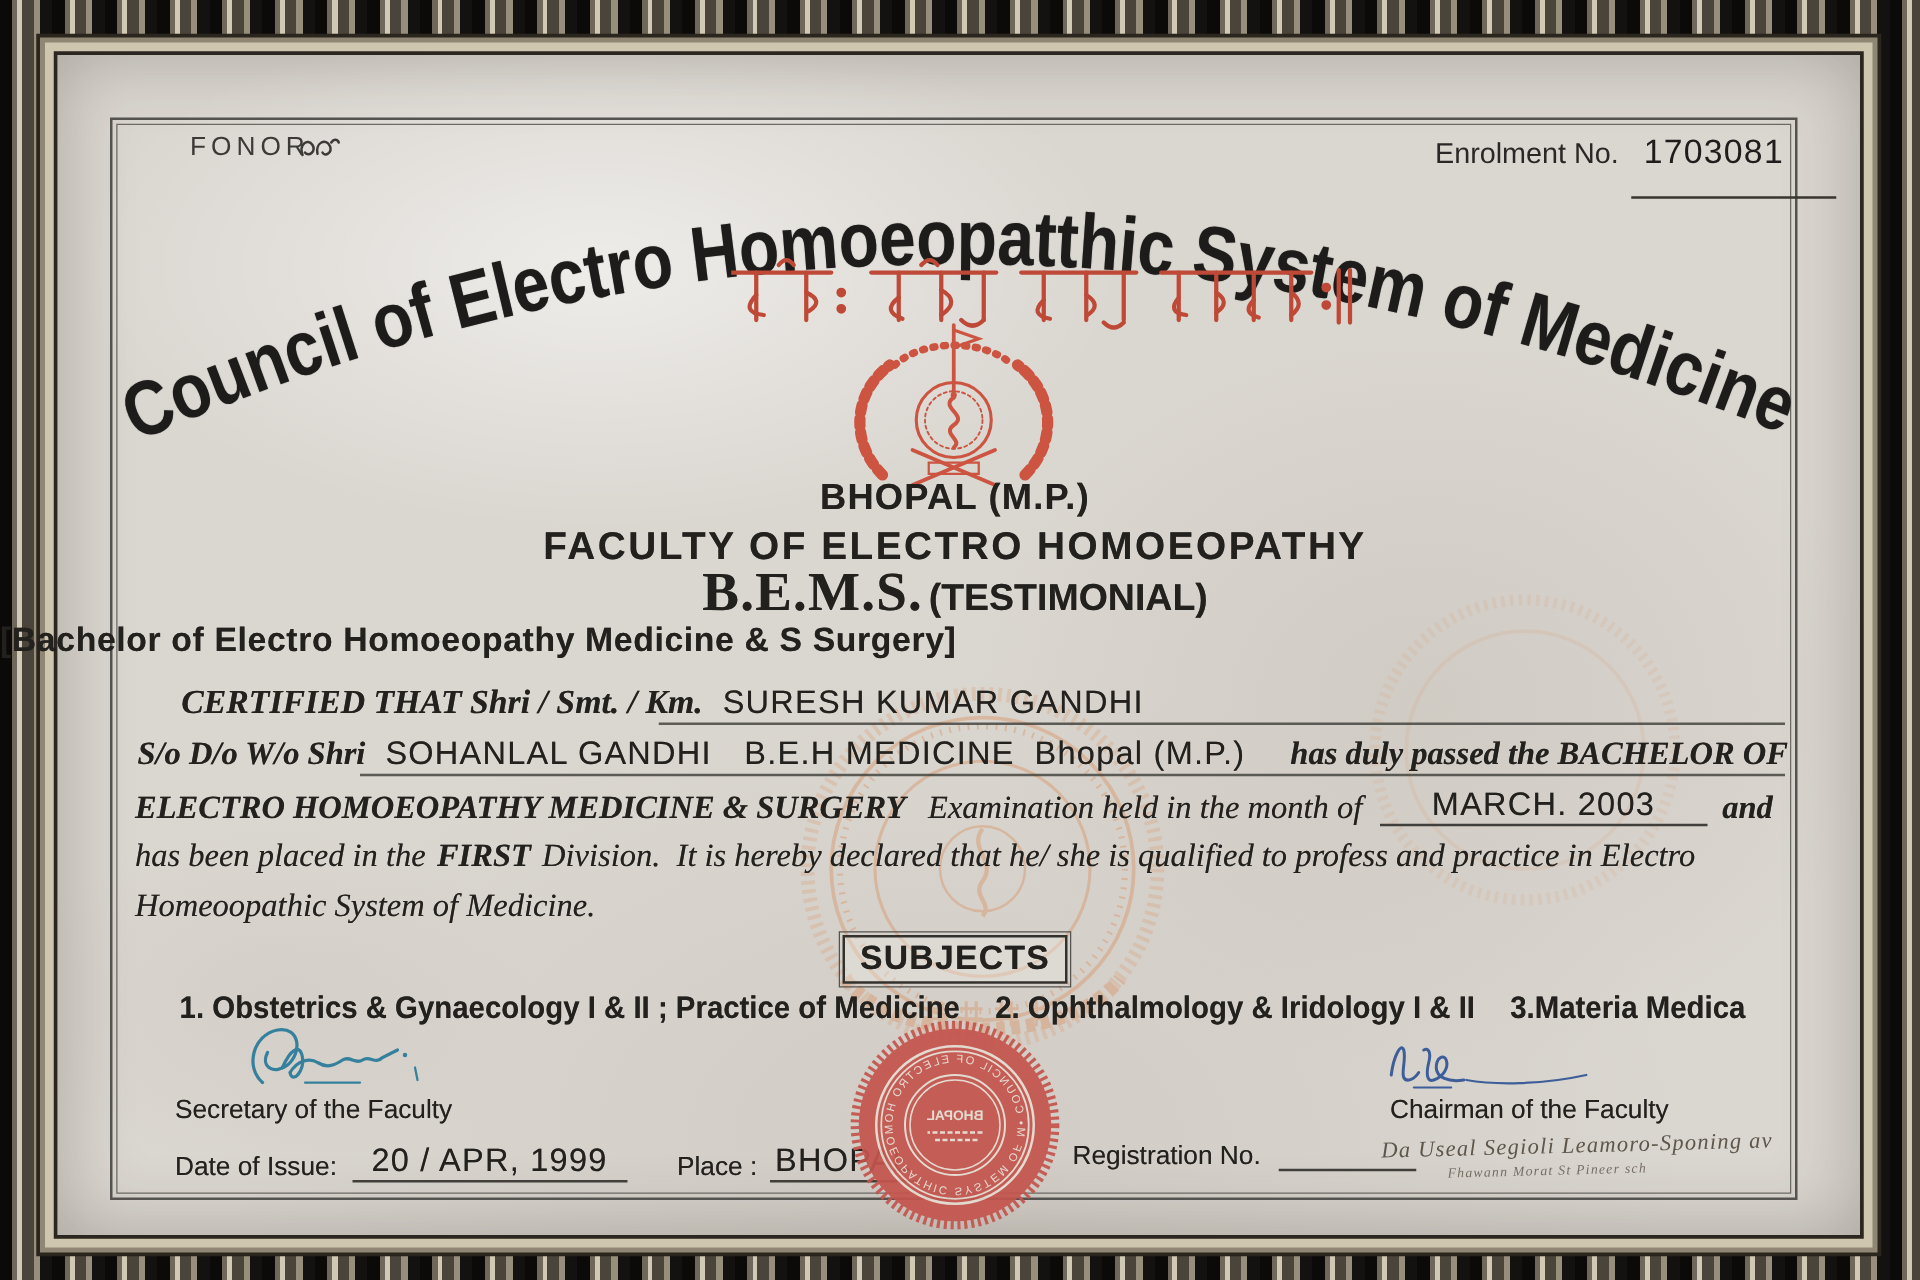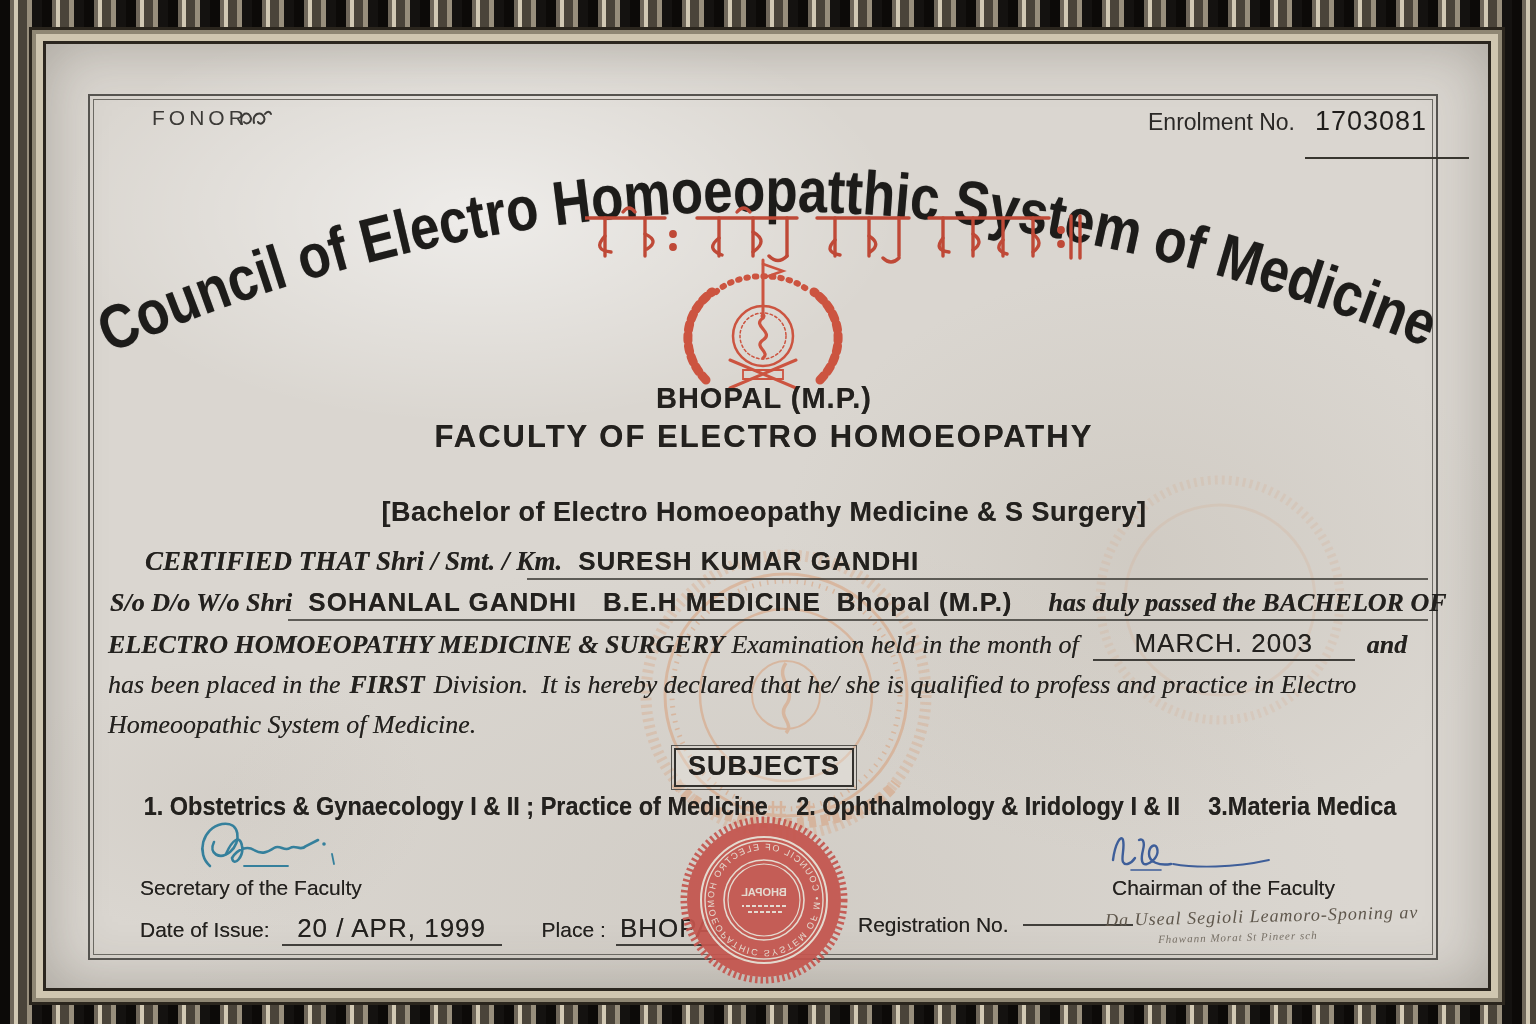--- a/index.html
+++ b/index.html
@@ -39,24 +39,24 @@
   .rule{position:absolute;height:2px;background:#413f3b;opacity:.82;z-index:3;}
   .brand{font-size:21px;letter-spacing:4px;color:#3c3a37;font-weight:400;}
   .enrol{display:flex;align-items:baseline;gap:10px;}
   .enrol-label{font-size:23px;color:#2a2826;}
   .enrol-value{font-size:27px;color:#1f1d1b;border-bottom:2px solid #38362f;padding:0 42px 20px 10px;letter-spacing:1px;}
   .h-place{font-size:29px;font-weight:bold;letter-spacing:1px;text-align:center;}
   .h-fac{font-size:31px;font-weight:bold;letter-spacing:2px;text-align:center;}
   .h-deg{text-align:center;}
   .h-deg .abbr{font-family:"Liberation Serif",serif;font-weight:bold;font-size:44px;letter-spacing:1px;}
   .h-deg .note{font-size:30px;font-weight:bold;letter-spacing:0;}
-  .h-bach{font-size:27px;font-weight:bold;text-align:center;letter-spacing:.5px;}
-  .bodyline{display:flex;align-items:center;white-space:nowrap;}
+  .h-bach{font-size:27px;font-weight:bold;text-align:left;letter-spacing:.5px;}
+  .bodyline{display:flex;align-items:flex-end;white-space:nowrap;}
   .f26{font-size:26px;} .f27{font-size:27px;}
-  .namecaps{font-size:26px;letter-spacing:1px;font-weight:700;}
+  .namecaps{font-size:26px;letter-spacing:1px;font-weight:400;}
   .monthbox{display:inline-block;width:262px;border-bottom:2px solid #413f3b;text-align:center;font-size:26px;letter-spacing:1px;}
   .subjects-box{
     display:inline-block;border:2px solid #33312e;outline:1px solid #55534f;outline-offset:2px;
     padding:1px 12px 3px;font-size:27px;font-weight:bold;letter-spacing:1px;background:rgba(238,234,228,.35);
   }
   .subjects-row{display:flex;gap:30px;justify-content:center;font-size:25px;font-weight:bold;transform:scaleX(.94);transform-origin:50% 50%;white-space:nowrap;}
   .foot-label{font-size:21px;font-weight:normal;}
   .fill-blank{display:inline-block;border-bottom:2px solid #413f3b;text-align:center;font-size:26px;letter-spacing:1px;}
   .handnote{font-family:"Liberation Serif",serif;font-style:italic;color:#5e564b;transform:rotate(-1.5deg);letter-spacing:1px;}
   svg{display:block;}
@@ -184,40 +184,44 @@
       <circle cx="95" cy="78" r="23" stroke-width="1.5" stroke-dasharray="2.5 2.5"></circle>
       <circle cx="95" cy="58" r="2.5" fill="#cc5440" stroke="none"></circle>
       <path d="M95 60 C 83 68, 107 74, 95 82 C 85 89, 103 94, 95 100" stroke-width="3.2"></path>
       <path d="M62 130 L128 102 M128 130 L62 102" stroke-width="3"></path>
       <path d="M75 112 h40 v9 h-40 z" stroke-width="1.8"></path>
     </g>
   </svg>
 
   <div class="abs h-place ink" style="left:0;width:1528px;top:382px">BHOPAL (M.P.)</div>
   <div class="abs h-fac ink" style="left:0;width:1528px;top:419px">FACULTY OF ELECTRO HOMOEOPATHY</div>
+  <div class="abs h-deg ink" style="left:0;width:1528px;top:448px">
+    <span class="abbr">B.E.M.S.</span>
+    <span class="note">(TESTIMONIAL)</span>
+  </div>
   <div class="abs h-bach ink" style="left:0;width:1528px;top:497px">[Bachelor of Electro Homoeopathy Medicine &amp; S Surgery]</div>
 
   <div class="abs bodyline ink" style="left:145px;top:546px">
     <span class="ser-b f27">CERTIFIED THAT Shri / Smt. / Km.</span>
     <span class="namecaps" style="margin-left:16px">SURESH KUMAR GANDHI</span>
   </div>
   <div class="rule" style="left:527px;top:578px;width:901px"></div>
 
   <div class="abs bodyline ink" style="left:110px;top:587px">
     <span class="ser f26" style="font-weight:600">S/o D/o W/o Shri</span>
     <span class="namecaps" style="margin-left:16px">SOHANLAL GANDHI</span>
     <span class="namecaps" style="margin-left:26px">B.E.H MEDICINE</span>
     <span class="namecaps" style="margin-left:16px">Bhopal (M.P.)</span>
     <span class="ser-b f26" style="margin-left:36px">has duly passed the BACHELOR OF</span>
   </div>
   <div class="rule" style="left:288px;top:619px;width:1140px"></div>
 
   <div class="abs bodyline ink" style="left:108px;top:628px">
     <span class="ser-b f26">ELECTRO HOMOEOPATHY MEDICINE &amp; SURGERY</span>
-    <span class="ser f26" style="margin-left:7px">Examination held in the month of</span>
+    <span class="ser f26" style="margin-left:18px">Examination held in the month of</span>
     <span class="monthbox" style="margin-left:14px">MARCH. 2003</span>
     <span class="ser-b f26" style="margin-left:12px">and</span>
   </div>
 
   <div class="abs bodyline ink" style="left:108px;top:670px">
     <span class="ser f26">has been placed in the</span>
     <span class="ser-b f26" style="margin-left:9px">FIRST</span>
     <span class="ser f26" style="margin-left:9px;white-space:pre">Division.  It is hereby declared that he/ she is qualified to profess and practice in Electro</span>
   </div>
 

